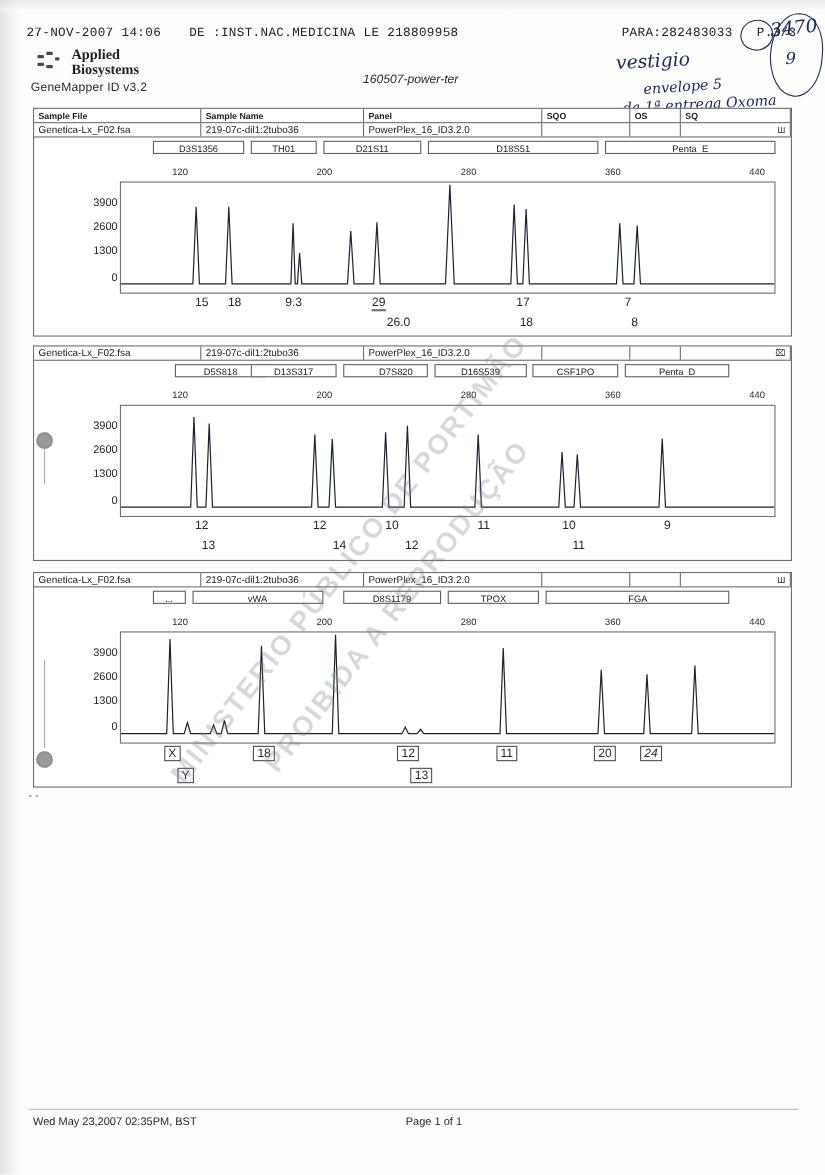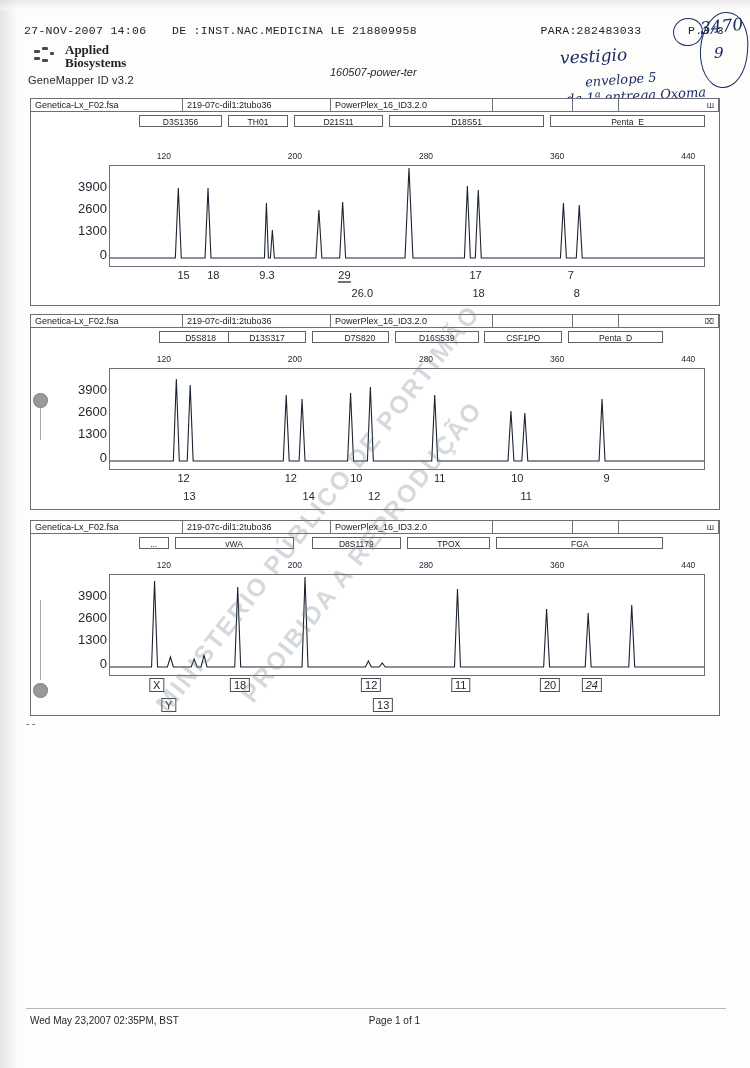--- a/index.html
+++ b/index.html
@@ -39,21 +39,21 @@
     left: 24px; top: 24px; width: 700px;
     font-family: "Liberation Mono", monospace;
     font-size: 11.5px;
     letter-spacing: .3px;
     color: #20242b;
     display: flex;
     align-items: baseline;
   }
   .fax-date { width: 148px; }
   .fax-from { flex: 1; }
-  .fax-para { width: 150px; text-align: center; }
+  .fax-para { width: 150px; text-align: right; }
   .fax-page { width: 58px; text-align: right; }
 
   
   .hand {
     position: absolute;
     font-family: "DejaVu Serif", serif;
     font-style: italic;
     color: #1c2a63;
     white-space: nowrap;
   }
@@ -174,21 +174,21 @@
     top: 22px;
     height: 12px;
     font-size: 8.5px;
     color: #232830;
   }
   .axis-labels span { position: absolute; top: 0; }
   .yticks {
     position: absolute;
     left: 36px;
     width: 40px;
-    font-size: 13px;
+    font-size: 10px;
     text-align: center;
     color: #232830;
   }
   .yticks span { position: absolute; right: 0; }
 
   .allele-row {
     position: absolute;
     left: 78px; right: 14px;
     height: 14px;
     font-size: 11px;
@@ -291,20 +291,28 @@
     </div>
     <div class="ab-text">
       <div>Applied</div>
       <div>Biosystems</div>
     </div>
   </div>
   <div class="gm-version">GeneMapper ID v3.2</div>
   <div class="sample-title">160507-power-ter</div>
 
   <div class="panel p1">
+    <div class="info-row hdr-row">
+      <div class="cell c-file">Sample File</div>
+      <div class="cell c-name">Sample Name</div>
+      <div class="cell c-panel">Panel</div>
+      <div class="cell c-sqo">SQO</div>
+      <div class="cell c-os">OS</div>
+      <div class="cell c-sq">SQ</div>
+    </div>
     <div class="info-row">
       <div class="cell c-file">Genetica-Lx_F02.fsa</div>
       <div class="cell c-name">219-07c-dil1:2tubo36</div>
       <div class="cell c-panel">PowerPlex_16_ID3.2.0</div>
       <div class="cell c-sqo"></div>
       <div class="cell c-os"></div>
       <div class="cell c-sq">
           <span class="code-right">Ш</span>
         </div>
     </div>

